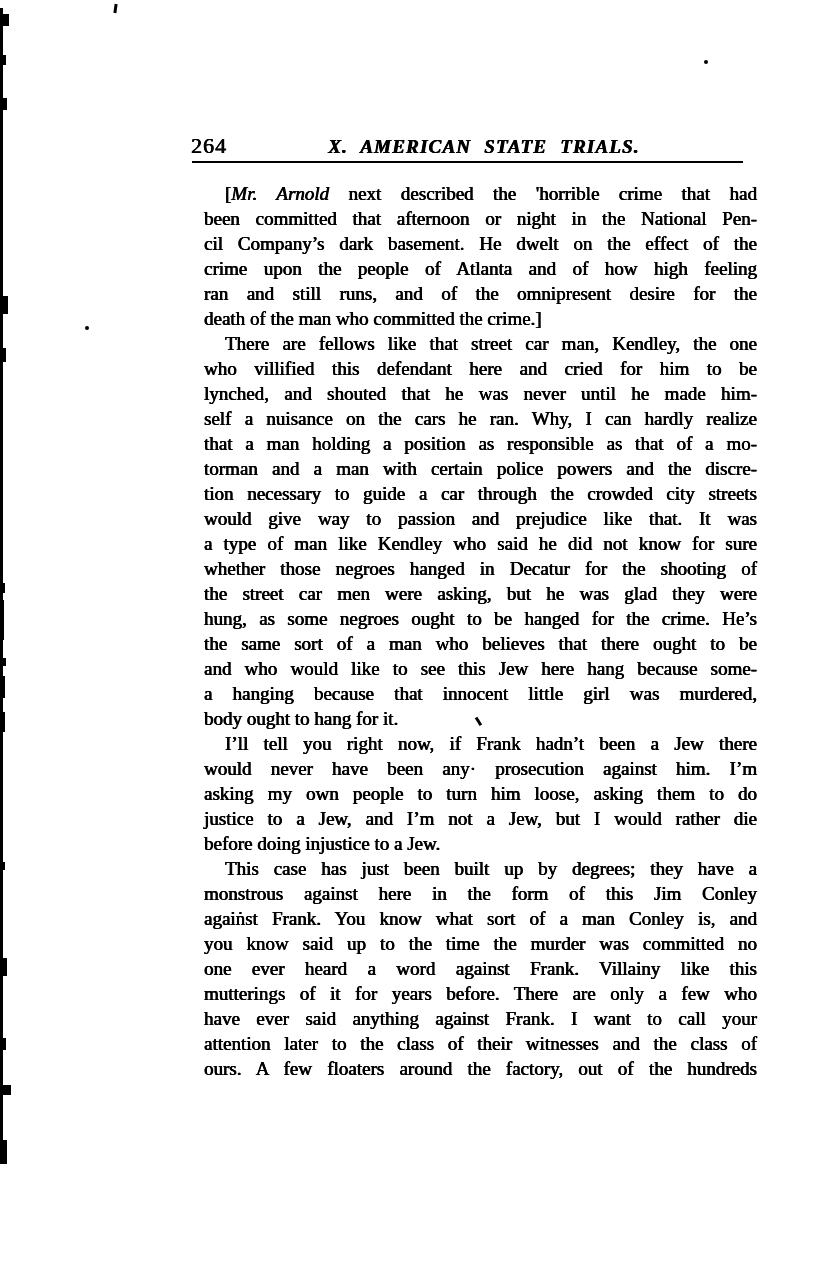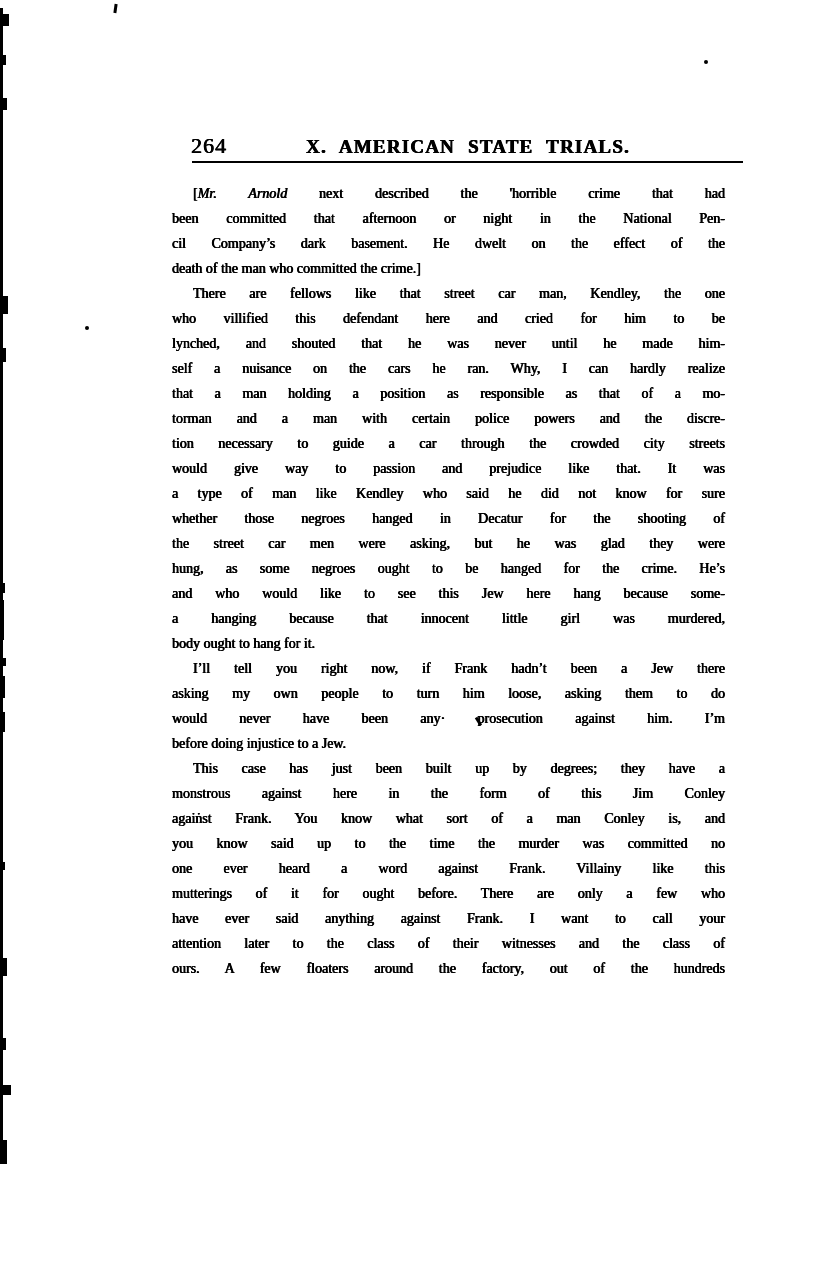--- a/index.html
+++ b/index.html
@@ -16,40 +16,41 @@
   .ink { text-shadow: 0.45px 0 0 currentColor, -0.25px 0 0 currentColor; }
 
   .page-number {
     position: absolute;
     left: 191px; top: 133px;
     font-size: 22px;
     letter-spacing: 1px;
   }
   .header-title {
     position: absolute;
-    left: 468px; top: 136px;
+    left: 484px; top: 136px;
     transform: translateX(-50%);
     font-size: 19px;
+    font-style: italic;
     font-weight: bold;
     letter-spacing: 1.2px;
     word-spacing: 7px;
     white-space: nowrap;
   }
   .header-rule {
     position: absolute;
     left: 192px; top: 161px;
     width: 551px; height: 2.4px;
     background: #000;
   }
 
   .text-block {
     position: absolute;
-    left: 172px; top: 181px;
+    left: 204px; top: 181px;
     width: 553px;
-    font-size: 14px;
+    font-size: 19px;
     line-height: 25px;
     font-family: Liberation Serif, serif;
   }
   .paragraph { margin: 0; }
   .line {
     height: 25px;
     text-align: justify;
     text-align-last: justify;
     white-space: nowrap;
   }
@@ -91,51 +92,55 @@
 
   <div class="page-number ink">264</div>
   <div class="header-title ink">X. AMERICAN STATE TRIALS.</div>
   <div class="header-rule"></div>
 
   <div class="text-block ink">
       <div class="paragraph">
         <div class="line indent">[<i>Mr. Arnold</i> next described the 'horrible crime that had</div>
         <div class="line">been committed that afternoon or night in the National Pen-</div>
         <div class="line">cil Company’s dark basement. He dwelt on the effect of the</div>
+        <div class="line">crime upon the people of Atlanta and of how high feeling</div>
+        <div class="line">ran and still runs, and of the omnipresent desire for the</div>
         <div class="line last">death of the man who committed the crime.]</div>
       </div>
       <div class="paragraph">
         <div class="line indent">There are fellows like that street car man, Kendley, the one</div>
         <div class="line">who villified this defendant here and cried for him to be</div>
         <div class="line">lynched, and shouted that he was never until he made him-</div>
         <div class="line">self a nuisance on the cars he ran. Why, I can hardly realize</div>
         <div class="line">that a man holding a position as responsible as that of a mo-</div>
         <div class="line">torman and a man with certain police powers and the discre-</div>
         <div class="line">tion necessary to guide a car through the crowded city streets</div>
         <div class="line">would give way to passion and prejudice like that. It was</div>
         <div class="line">a type of man like Kendley who said he did not know for sure</div>
         <div class="line">whether those negroes hanged in Decatur for the shooting of</div>
         <div class="line">the street car men were asking, but he was glad they were</div>
         <div class="line">hung, as some negroes ought to be hanged for the crime. He’s</div>
+        <div class="line">the same sort of a man who believes that there ought to be</div>
         <div class="line">and who would like to see this Jew here hang because some-</div>
         <div class="line">a hanging because that innocent little girl was murdered,</div>
         <div class="line last">body ought to hang for it.</div>
       </div>
       <div class="paragraph">
         <div class="line indent">I’ll tell you right now, if Frank hadn’t been a Jew there</div>
+        <div class="line">would never have been any· prosecution against him. I’m</div>
         <div class="line">asking my own people to turn him loose, asking them to do</div>
-        <div class="line">would never have been any· prosecution against him. I’m</div>
+        <div class="line">justice to a Jew, and I’m not a Jew, but I would rather die</div>
         <div class="line last">before doing injustice to a Jew.</div>
       </div>
       <div class="paragraph">
         <div class="line indent">This case has just been built up by degrees; they have a</div>
         <div class="line">monstrous against here in the form of this Jim Conley</div>
         <div class="line">agaiṅst Frank. You know what sort of a man Conley is, and</div>
         <div class="line">you know said up to the time the murder was committed no</div>
         <div class="line">one ever heard a word against Frank. Villainy like this</div>
-        <div class="line">mutterings of it for ought before. There are only a few who</div>
+        <div class="line">mutterings of it for years before. There are only a few who</div>
         <div class="line">have ever said anything against Frank. I want to call your</div>
         <div class="line">attention later to the class of their witnesses and the class of</div>
         <div class="line">ours. A few floaters around the factory, out of the hundreds</div>
       </div>
     </div>
 
 </div>
 
 </body></html>

